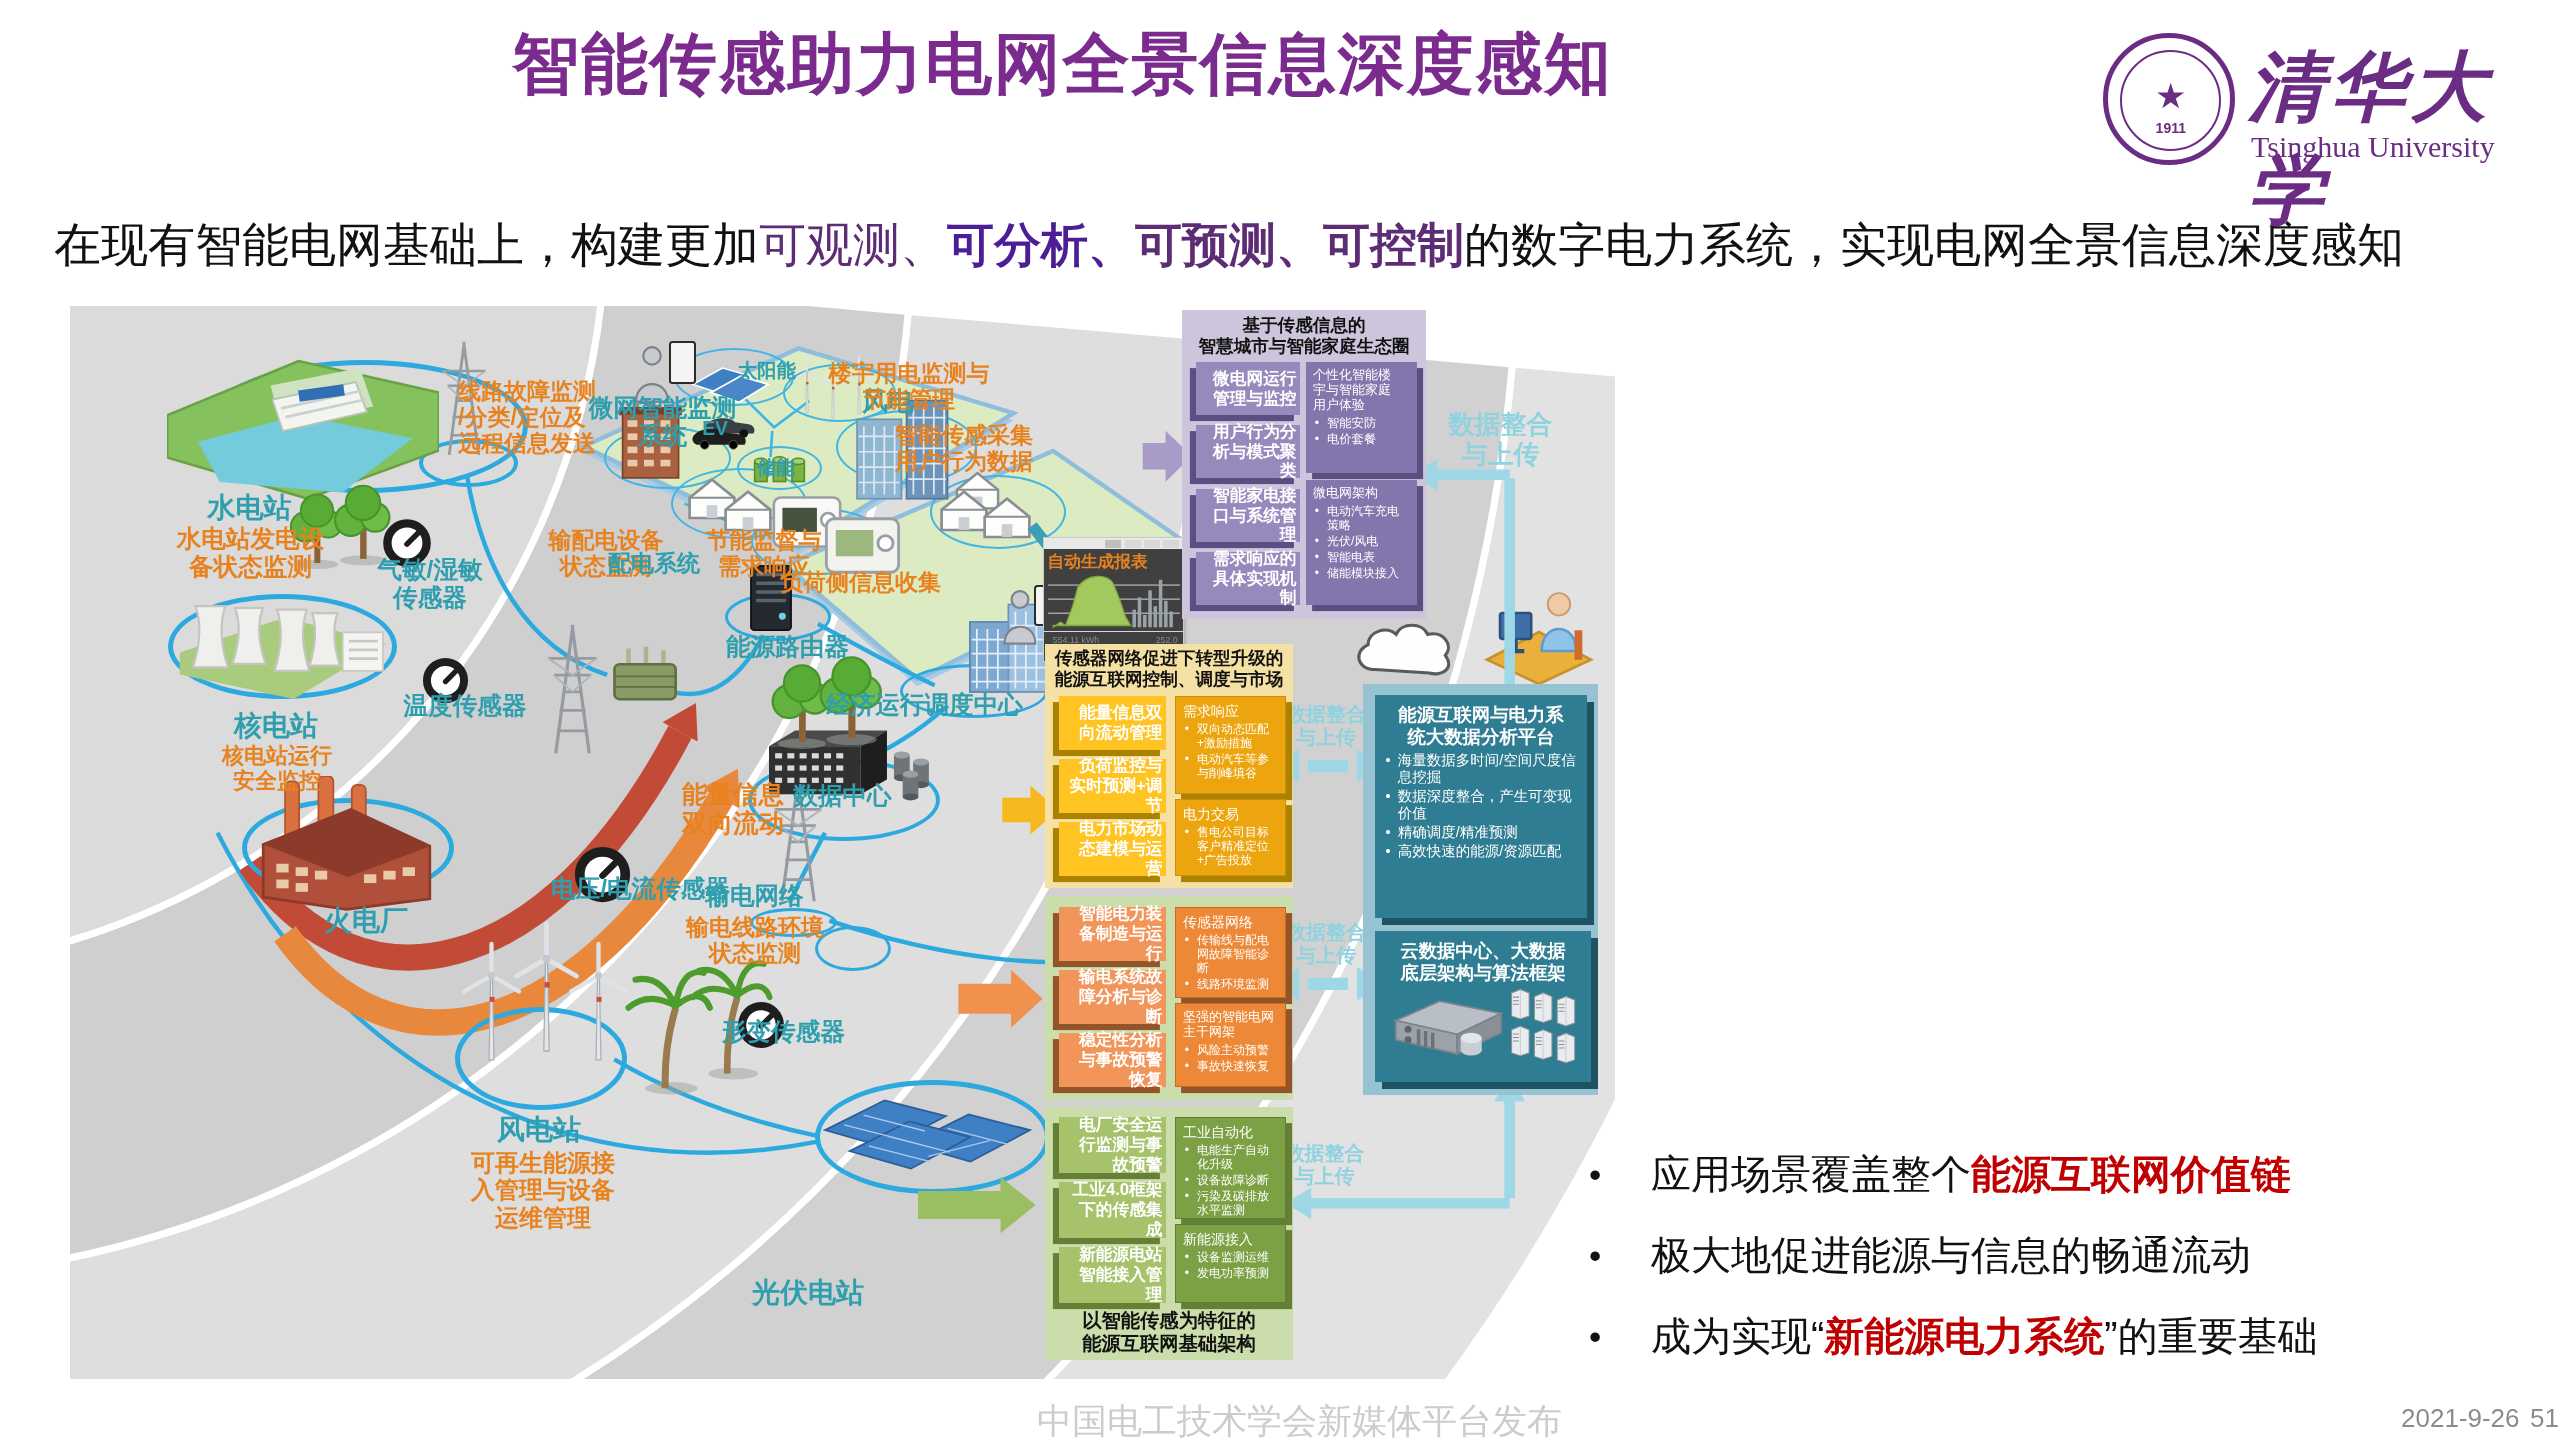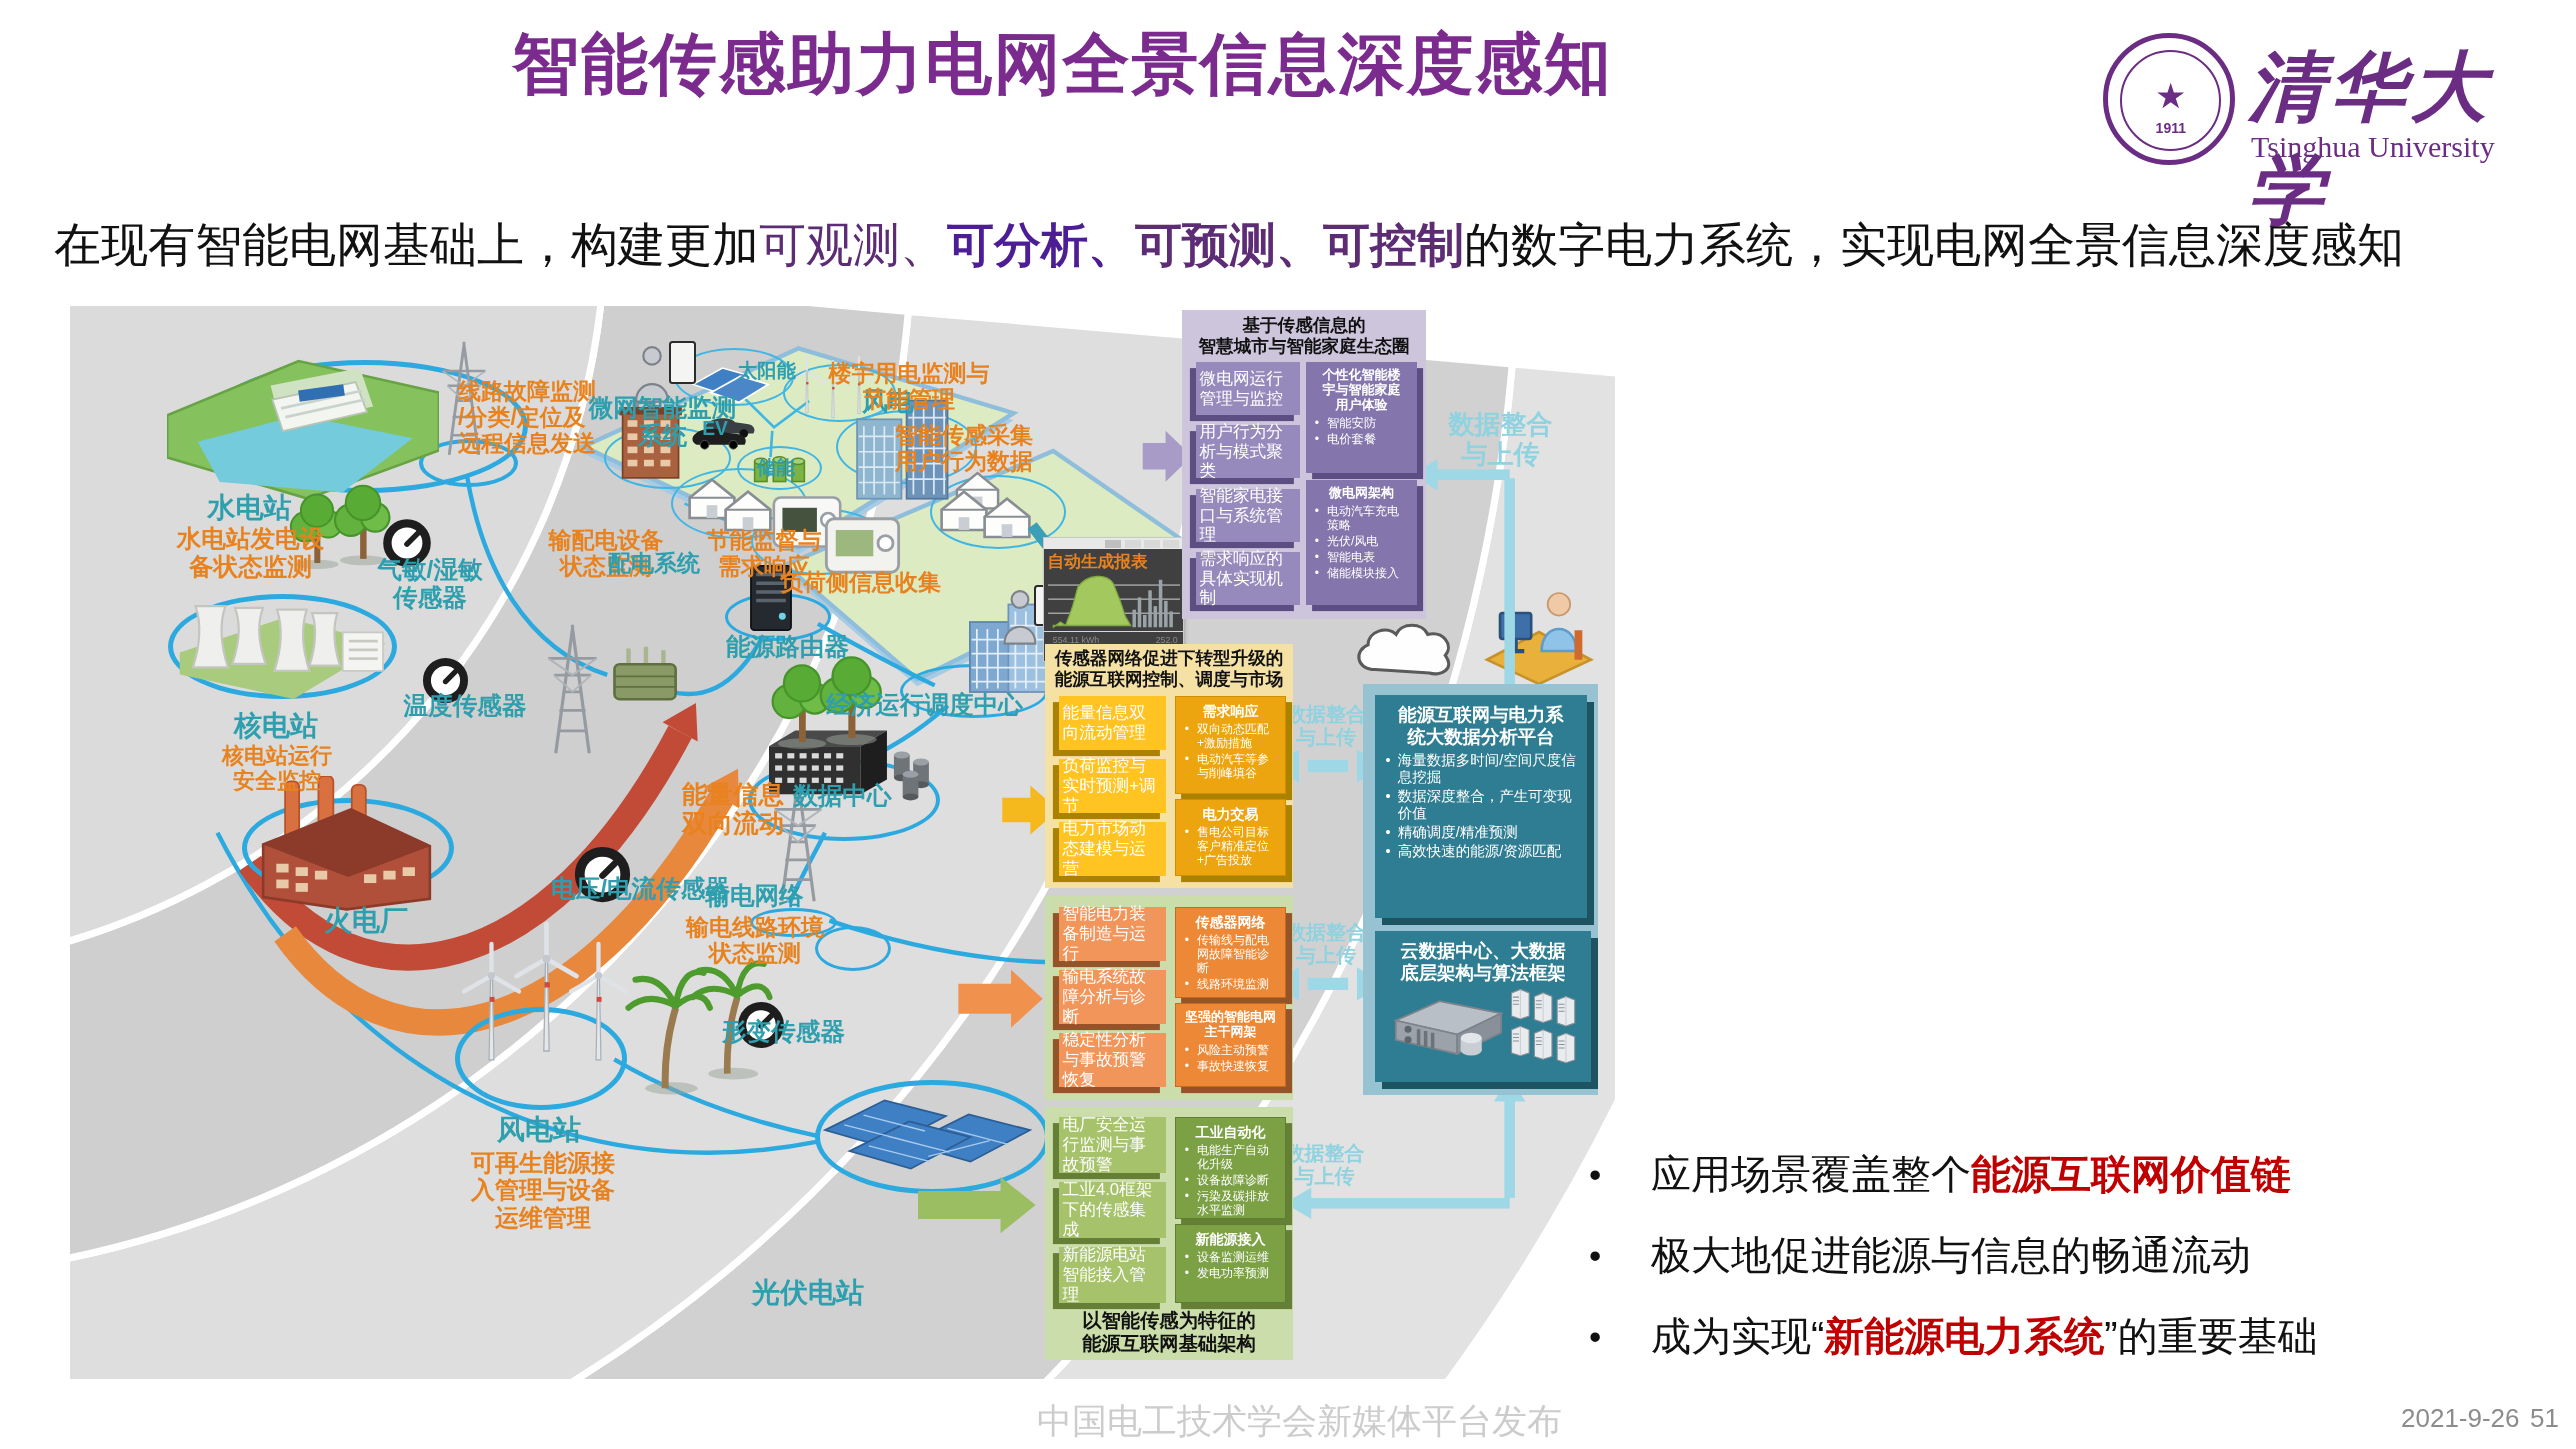--- a/index.html
+++ b/index.html
@@ -5,23 +5,23 @@
   html,body{margin:0;padding:0;background:#fff}
   #stage{position:relative;width:2576px;height:1450px;background:#fff;overflow:hidden;
          font-family:"Liberation Sans","DejaVu Sans",sans-serif}
   .ab{position:absolute}
   .lb{position:absolute;font-weight:bold;white-space:pre-line;text-align:center;line-height:1.14}
   .tl{color:#2E9FAE}
   .ol{color:#E8821E}
   .ell{position:absolute;border-radius:50%;border:4.4px solid #2CA9DF}
   .ell.thin{border-width:2.6px;border-color:#3FB6E3}
   .box{position:absolute;display:flex;align-items:center;justify-content:center;
-       text-align:left;color:#fff;font-weight:normal;line-height:1.18;padding:3.5px;box-sizing:border-box}
+       text-align:right;color:#fff;font-weight:bold;line-height:1.18;padding:3.5px;box-sizing:border-box}
   .rb{position:absolute;color:#fff;padding:6.1px 7px;box-sizing:border-box}
-  .rb .tt{font-weight:bold;text-align:center;margin-bottom:2.6px;line-height:1.15;white-space:pre-line}
+  .rb .tt{font-weight:normal;margin-bottom:2.6px;line-height:1.15;white-space:pre-line}
   .bi{position:relative;padding-left:14px;text-align:left;line-height:1.18;margin-bottom:1.8px}
   .bi:before{content:"•";position:absolute;left:1.8px;top:0}
   .ppL{background:#968ABC;box-shadow:-6.1px 6.1px 0 #5C4E82;font-size:16.7px}
   .ppR{background:#8476AC;box-shadow:6.1px 6.1px 0 #5C4E82;font-size:14px}
   .ypL{background:#FFC422;box-shadow:-6.1px 6.1px 0 #AA8200;font-size:16.7px}
   .ypR{background:#ECA50F;border:1.8px solid #CE8F05;box-shadow:6.1px 6.1px 0 #AA8200;font-size:13px}
   .opL{background:#F2955B;box-shadow:-6.1px 6.1px 0 #93542A;font-size:16.7px}
   .opR{background:#ED8836;border:1.8px solid #C86A1E;box-shadow:6.1px 6.1px 0 #93542A;font-size:13px}
   .gpL{background:#A6C26B;box-shadow:-6.1px 6.1px 0 #657F37;font-size:16.7px}
   .gpR{background:#7CA145;border:1.8px solid #5E7F33;box-shadow:6.1px 6.1px 0 #657F37;font-size:13px}

